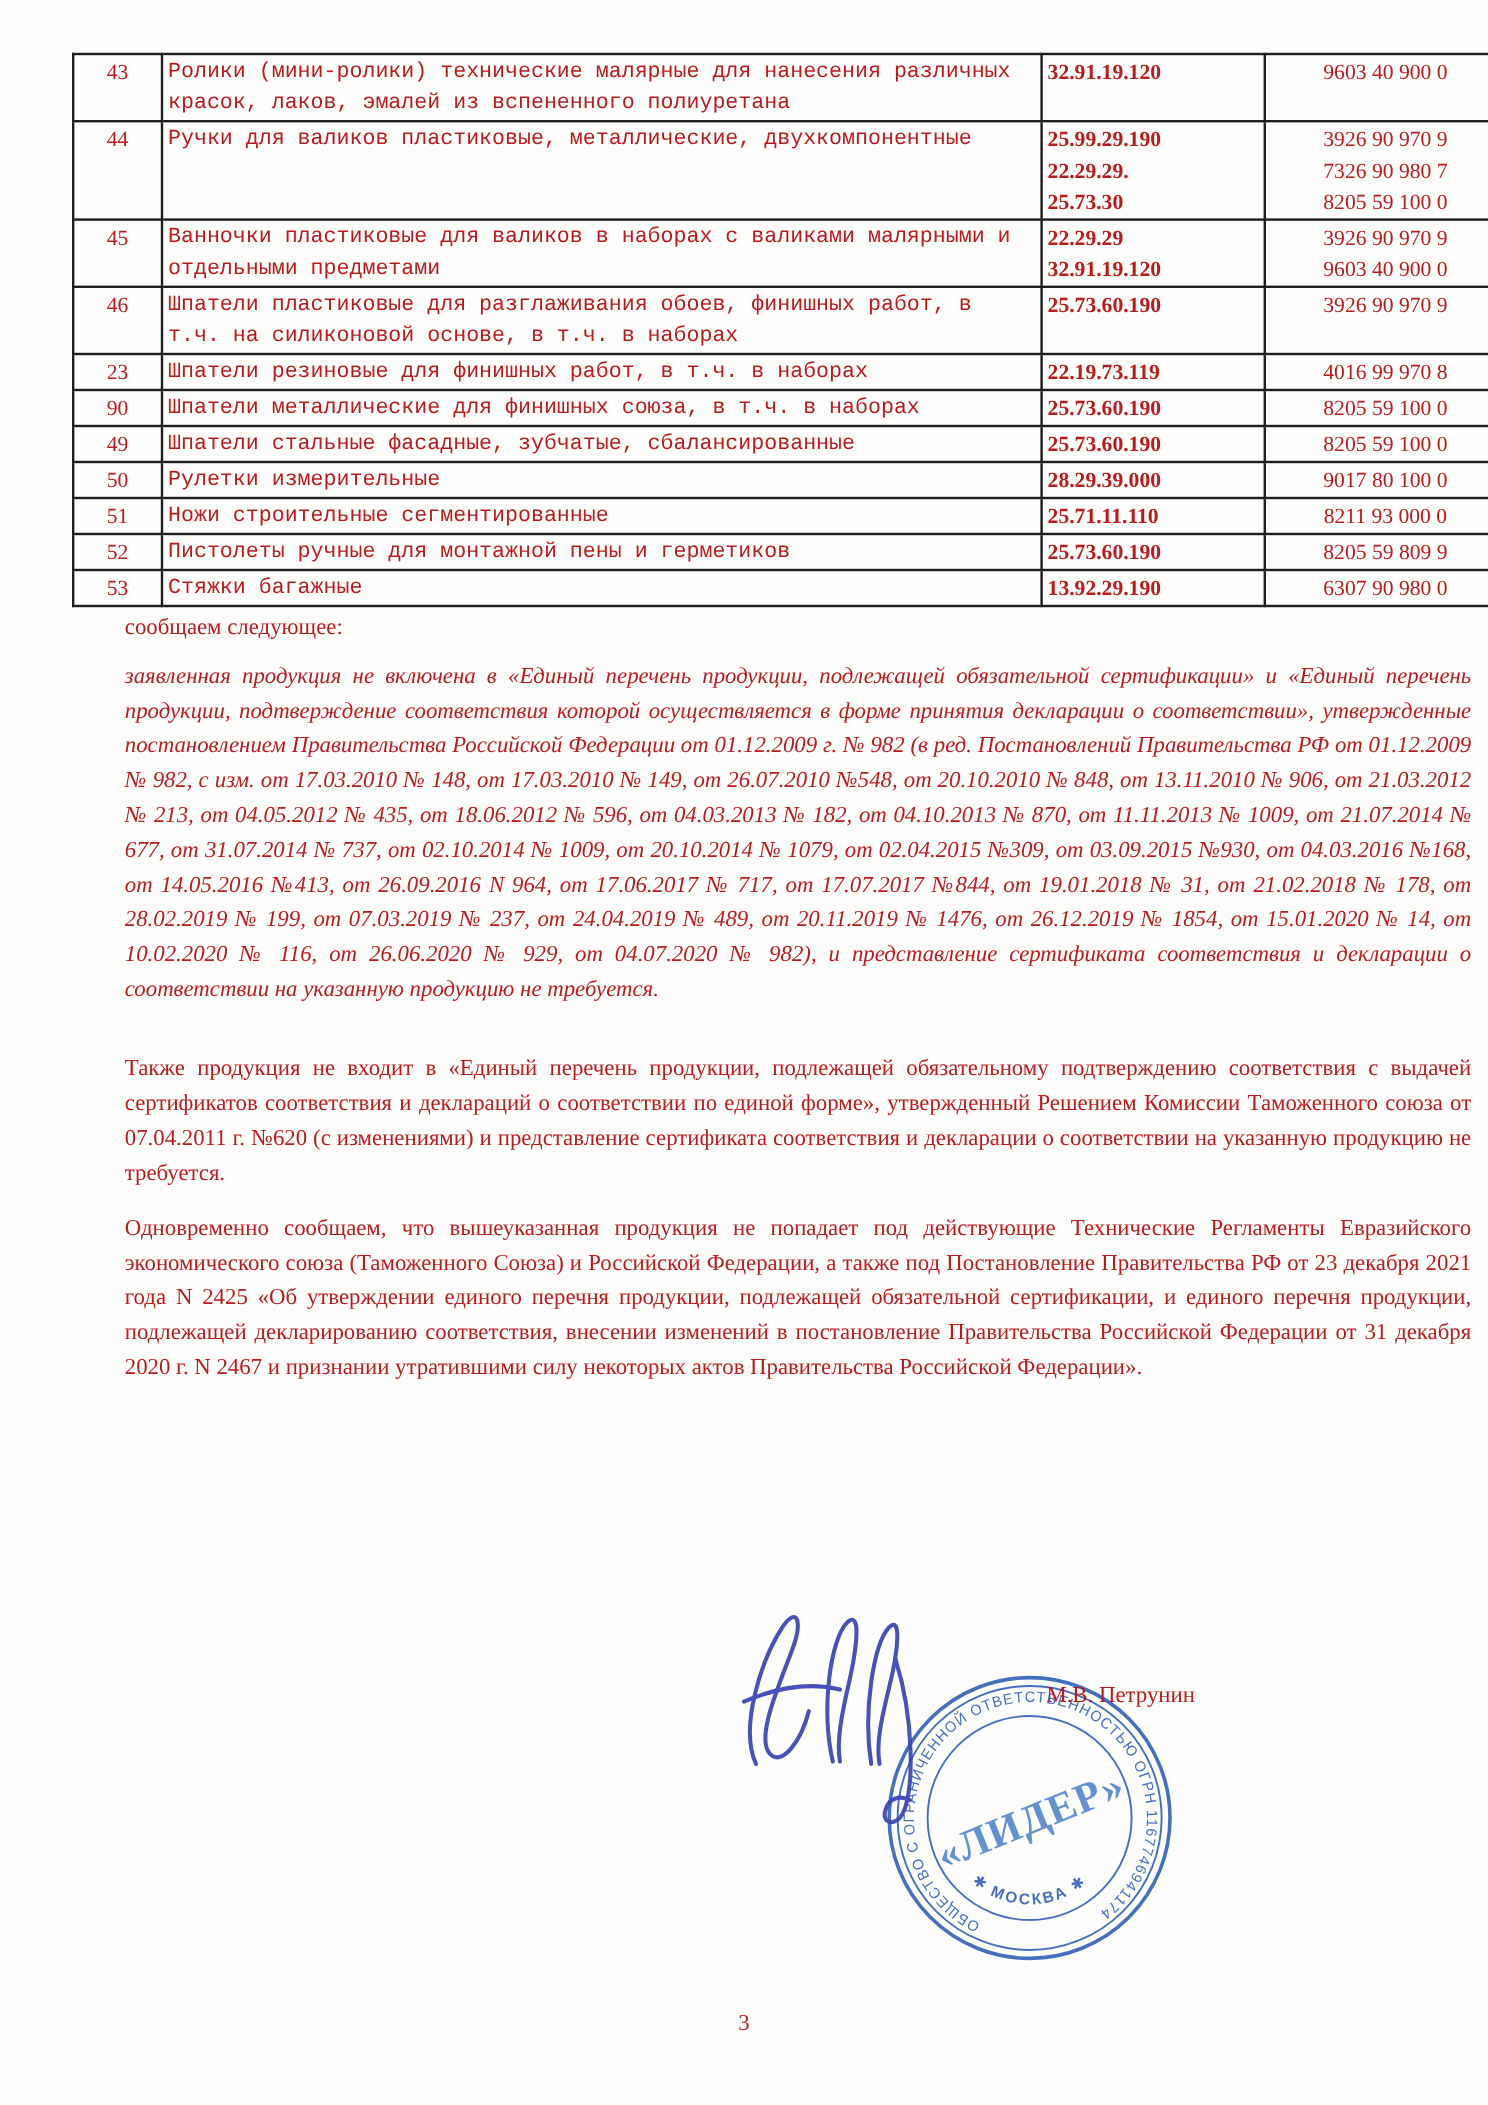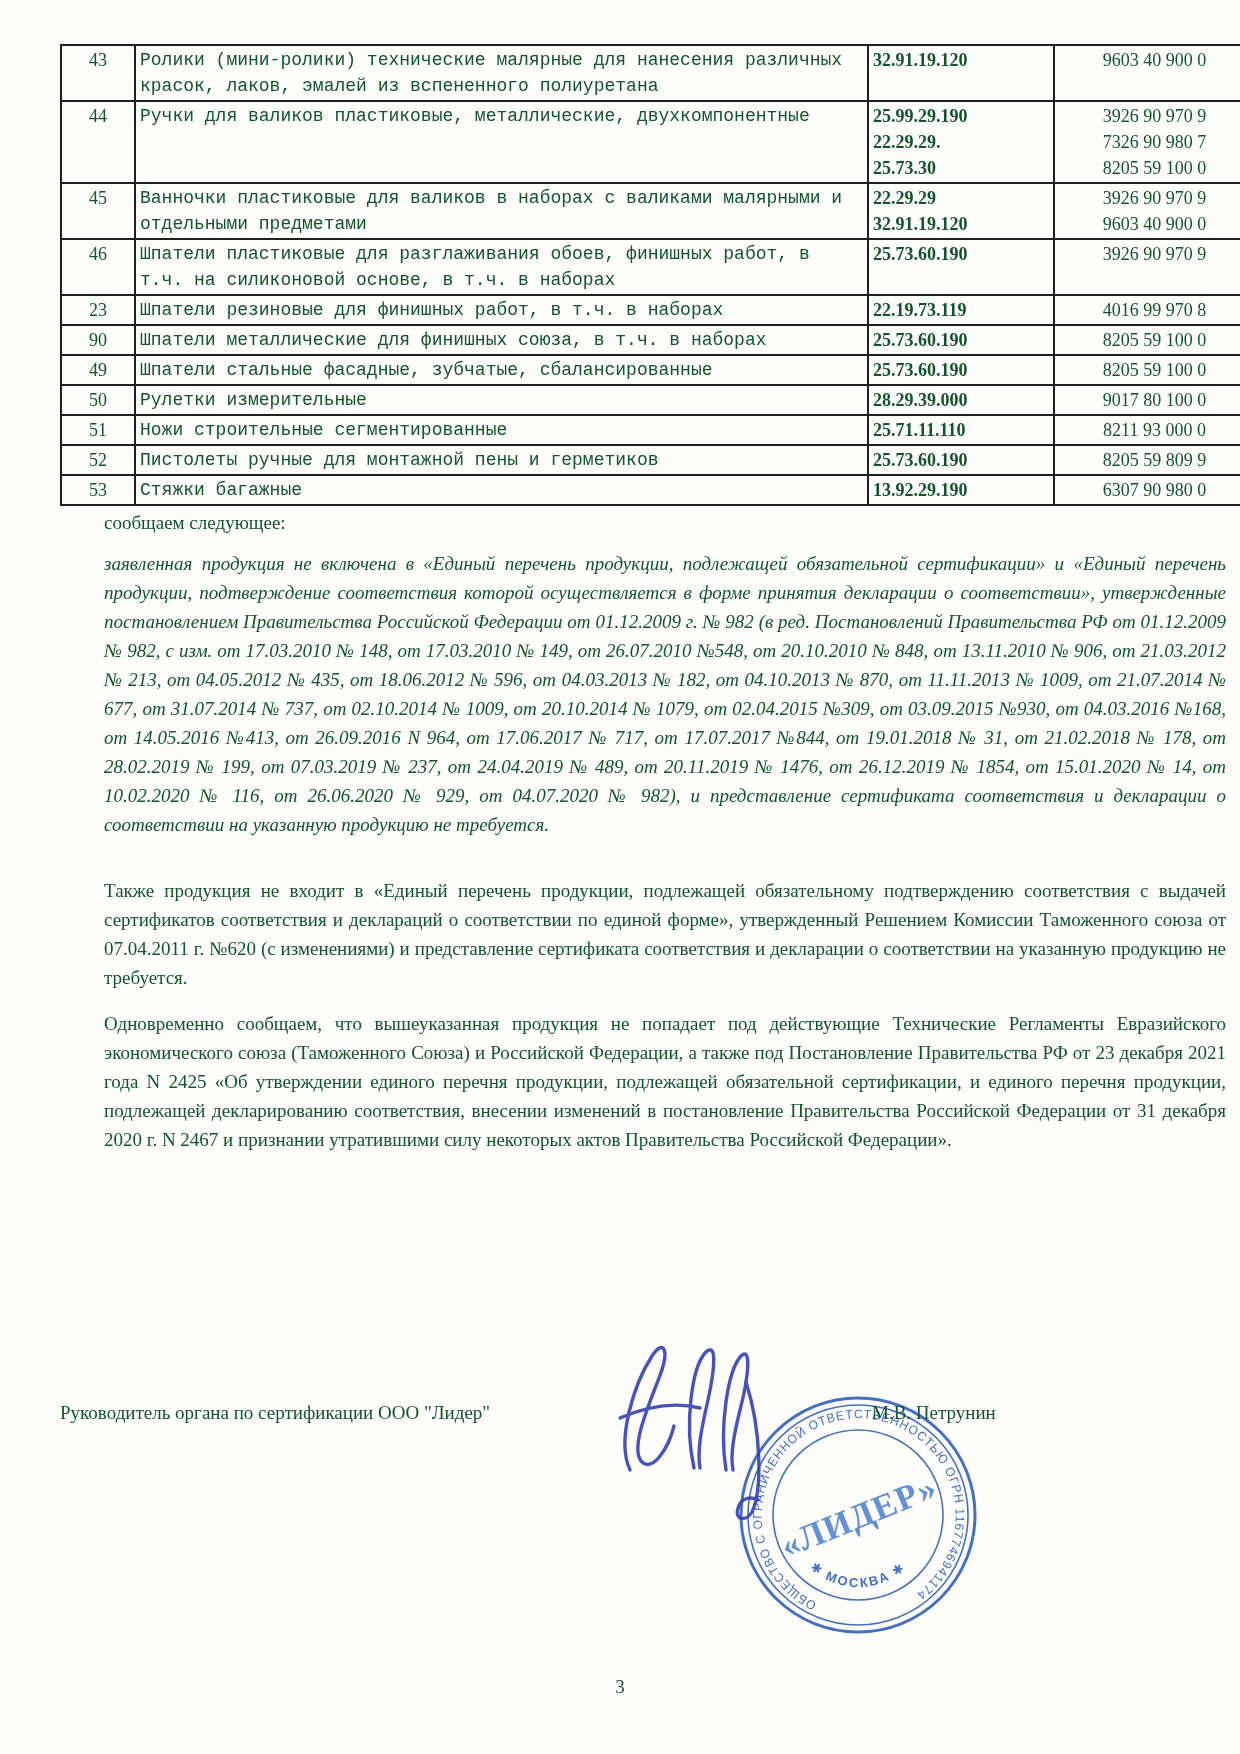--- a/index.html
+++ b/index.html
@@ -1,18 +1,18 @@
 <!DOCTYPE html>
 <html><head>
 <meta charset="utf-8">
 <style>
   html,body{margin:0;padding:0;background:#ffffff;}
   .page{
     position:relative;width:1240px;height:1754px;background:#fdfdfc;
-    font-family:"Liberation Serif","DejaVu Serif",serif;color:#14532d;overflow:hidden;
+    font-family:"Liberation Serif","DejaVu Serif",serif;color:#b91c1c;overflow:hidden;
   }
   table.products{
     position:absolute;top:44px;left:60px;width:1155px;
     border-collapse:collapse;table-layout:fixed;font-size:18px;
   }
   table.products td{
     border:2px solid #1f1f1f;vertical-align:top;line-height:26px;padding:1px 4px;
   }
   td.c-num{width:64px;text-align:center;}
   td.c-desc{width:723px;padding-left:14px;padding-right:10px;font-family:Liberation Mono, monospace;}
@@ -177,21 +177,20 @@
     <circle cx="121" cy="121" r="85" fill="none" stroke="#2f5cb8" stroke-width="1.6"></circle>
     <text class="ring-font" font-size="12.6" fill="#2f5cb8" letter-spacing="1">
       <textPath href="#ringPath" startOffset="0" textLength="505" lengthAdjust="spacingAndGlyphs">ОБЩЕСТВО С ОГРАНИЧЕННОЙ ОТВЕТСТВЕННОСТЬЮ ОГРН 1167746941174</textPath>
     </text>
     <text class="ring-font" font-size="13" font-weight="bold" fill="#2f5cb8" letter-spacing="2" text-anchor="middle">
       <textPath href="#moscowPath" startOffset="50%">✱ МОСКВА ✱</textPath>
     </text>
     <text class="serif-font" x="121" y="134" font-size="35" font-weight="bold" fill="#4f83cf" text-anchor="middle" letter-spacing="1" transform="rotate(-22 121 121)">«ЛИДЕР»</text>
   </svg>
 
-  <span class="sig-role">Руководитель органа по сертификации ООО "Лидер"</span>
   <span class="sig-name">М.В. Петрунин</span>
 
   <svg class="handsig" width="205" height="200" viewBox="0 0 205 200">
     <g fill="none" stroke="#3a44b5" stroke-width="3.4" stroke-linecap="round">
       <path d="M 18 148 C 4 118 22 62 40 34 C 52 16 58 28 47 56 C 34 90 18 128 30 140 C 40 150 56 128 62 104"></path>
       <path d="M 8 96 C 36 84 64 80 88 86"></path>
       <path d="M 82 146 C 72 102 80 44 94 30 C 105 20 103 46 96 78 C 89 108 85 130 88 146"></path>
       <path d="M 114 148 C 107 104 116 48 129 34 C 139 24 137 52 129 84 C 122 112 118 132 121 148"></path>
       <path d="M 134 60 C 150 110 150 170 140 190 C 134 200 122 198 126 186 C 129 176 138 174 146 178"></path>
     </g>

